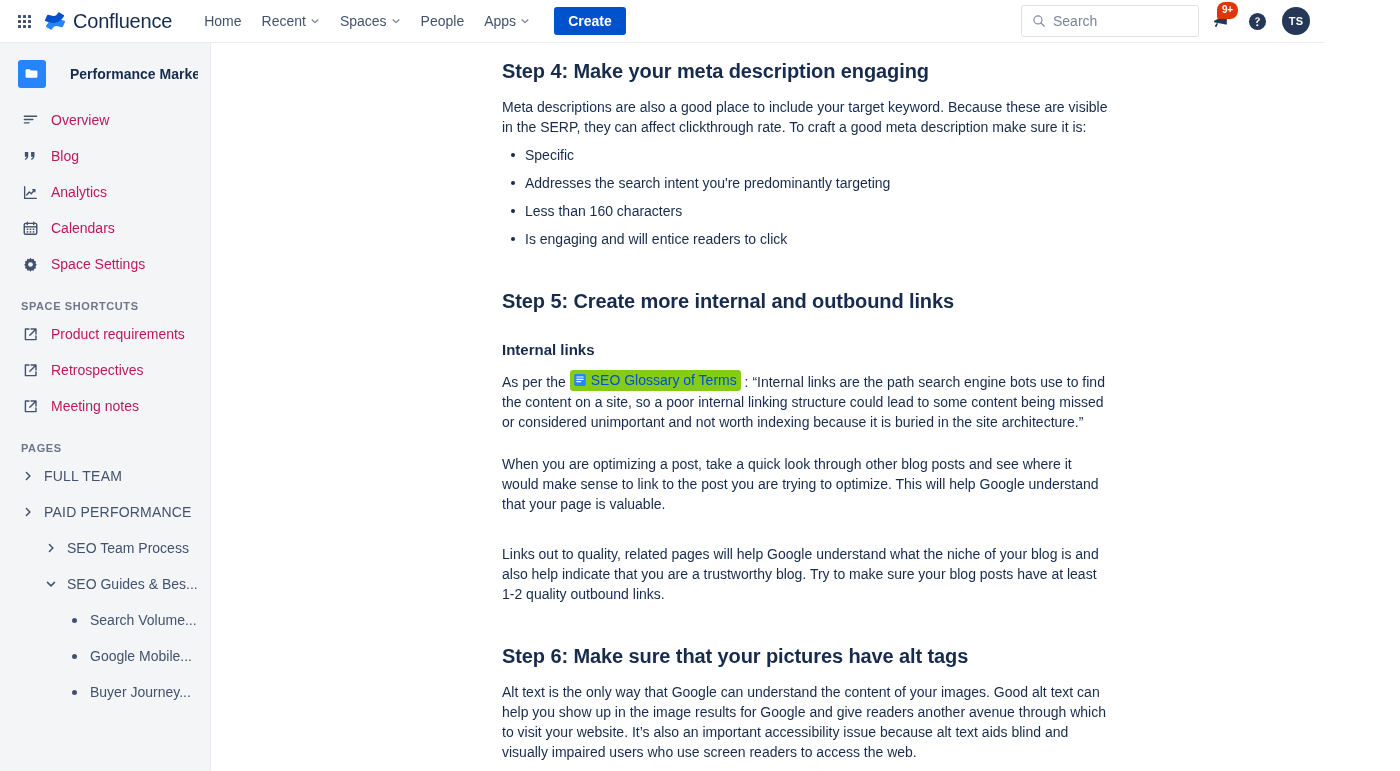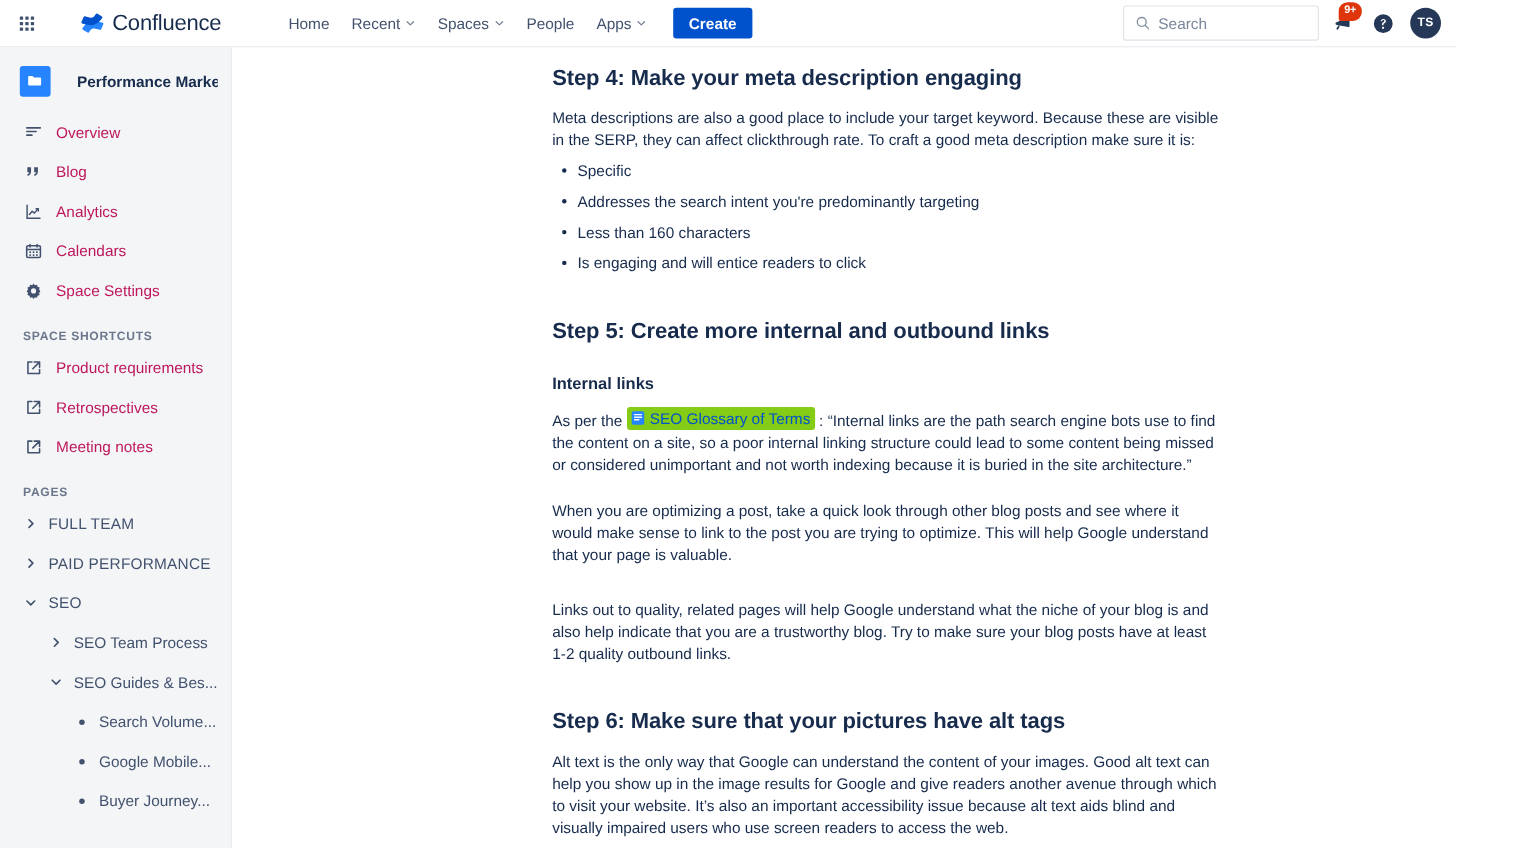--- a/index.html
+++ b/index.html
@@ -15,21 +15,20 @@
   }
 
   
   #topnav {
     position: absolute; top: 0; left: 0;
     width: 1324px; height: 43px;
     background: #ffffff;
     border-bottom: 1px solid #ebecf0;
     display: flex; align-items: center;
     z-index: 30;
-    gap: 29px;
   }
   #app-switcher {
     width: 20px; height: 20px;
     margin-left: 14px; margin-right: 10px;
     display: grid;
     grid-template-columns: repeat(3, 3px);
     grid-template-rows: repeat(3, 3px);
     gap: 2px;
     align-content: center; justify-content: center;
     cursor: pointer;
@@ -406,28 +405,20 @@
 
   <div class="tree-row">
     <span class="tw">
       <svg width="12" height="12" viewBox="0 0 12 12">
           <path d="M4.4 2.5 7.9 6l-3.5 3.5" fill="none" stroke="#42526e" stroke-width="1.5" stroke-linecap="round" stroke-linejoin="round"></path>
         </svg>
     </span>
     <span class="tree-label caps">PAID PERFORMANCE</span>
   </div>
 
-  <div class="tree-row">
-    <span class="tw">
-      <svg width="12" height="12" viewBox="0 0 12 12">
-          <path d="M2.5 4.4 6 7.9l3.5-3.5" fill="none" stroke="#42526e" stroke-width="1.5" stroke-linecap="round" stroke-linejoin="round"></path>
-        </svg>
-    </span>
-    <span class="tree-label caps">SEO</span>
-  </div>
 
   <div class="tree-row lvl1">
     <span class="tw">
       <svg width="12" height="12" viewBox="0 0 12 12">
           <path d="M4.4 2.5 7.9 6l-3.5 3.5" fill="none" stroke="#42526e" stroke-width="1.5" stroke-linecap="round" stroke-linejoin="round"></path>
         </svg>
     </span>
     <span class="tree-label">SEO Team Process</span>
   </div>
 

